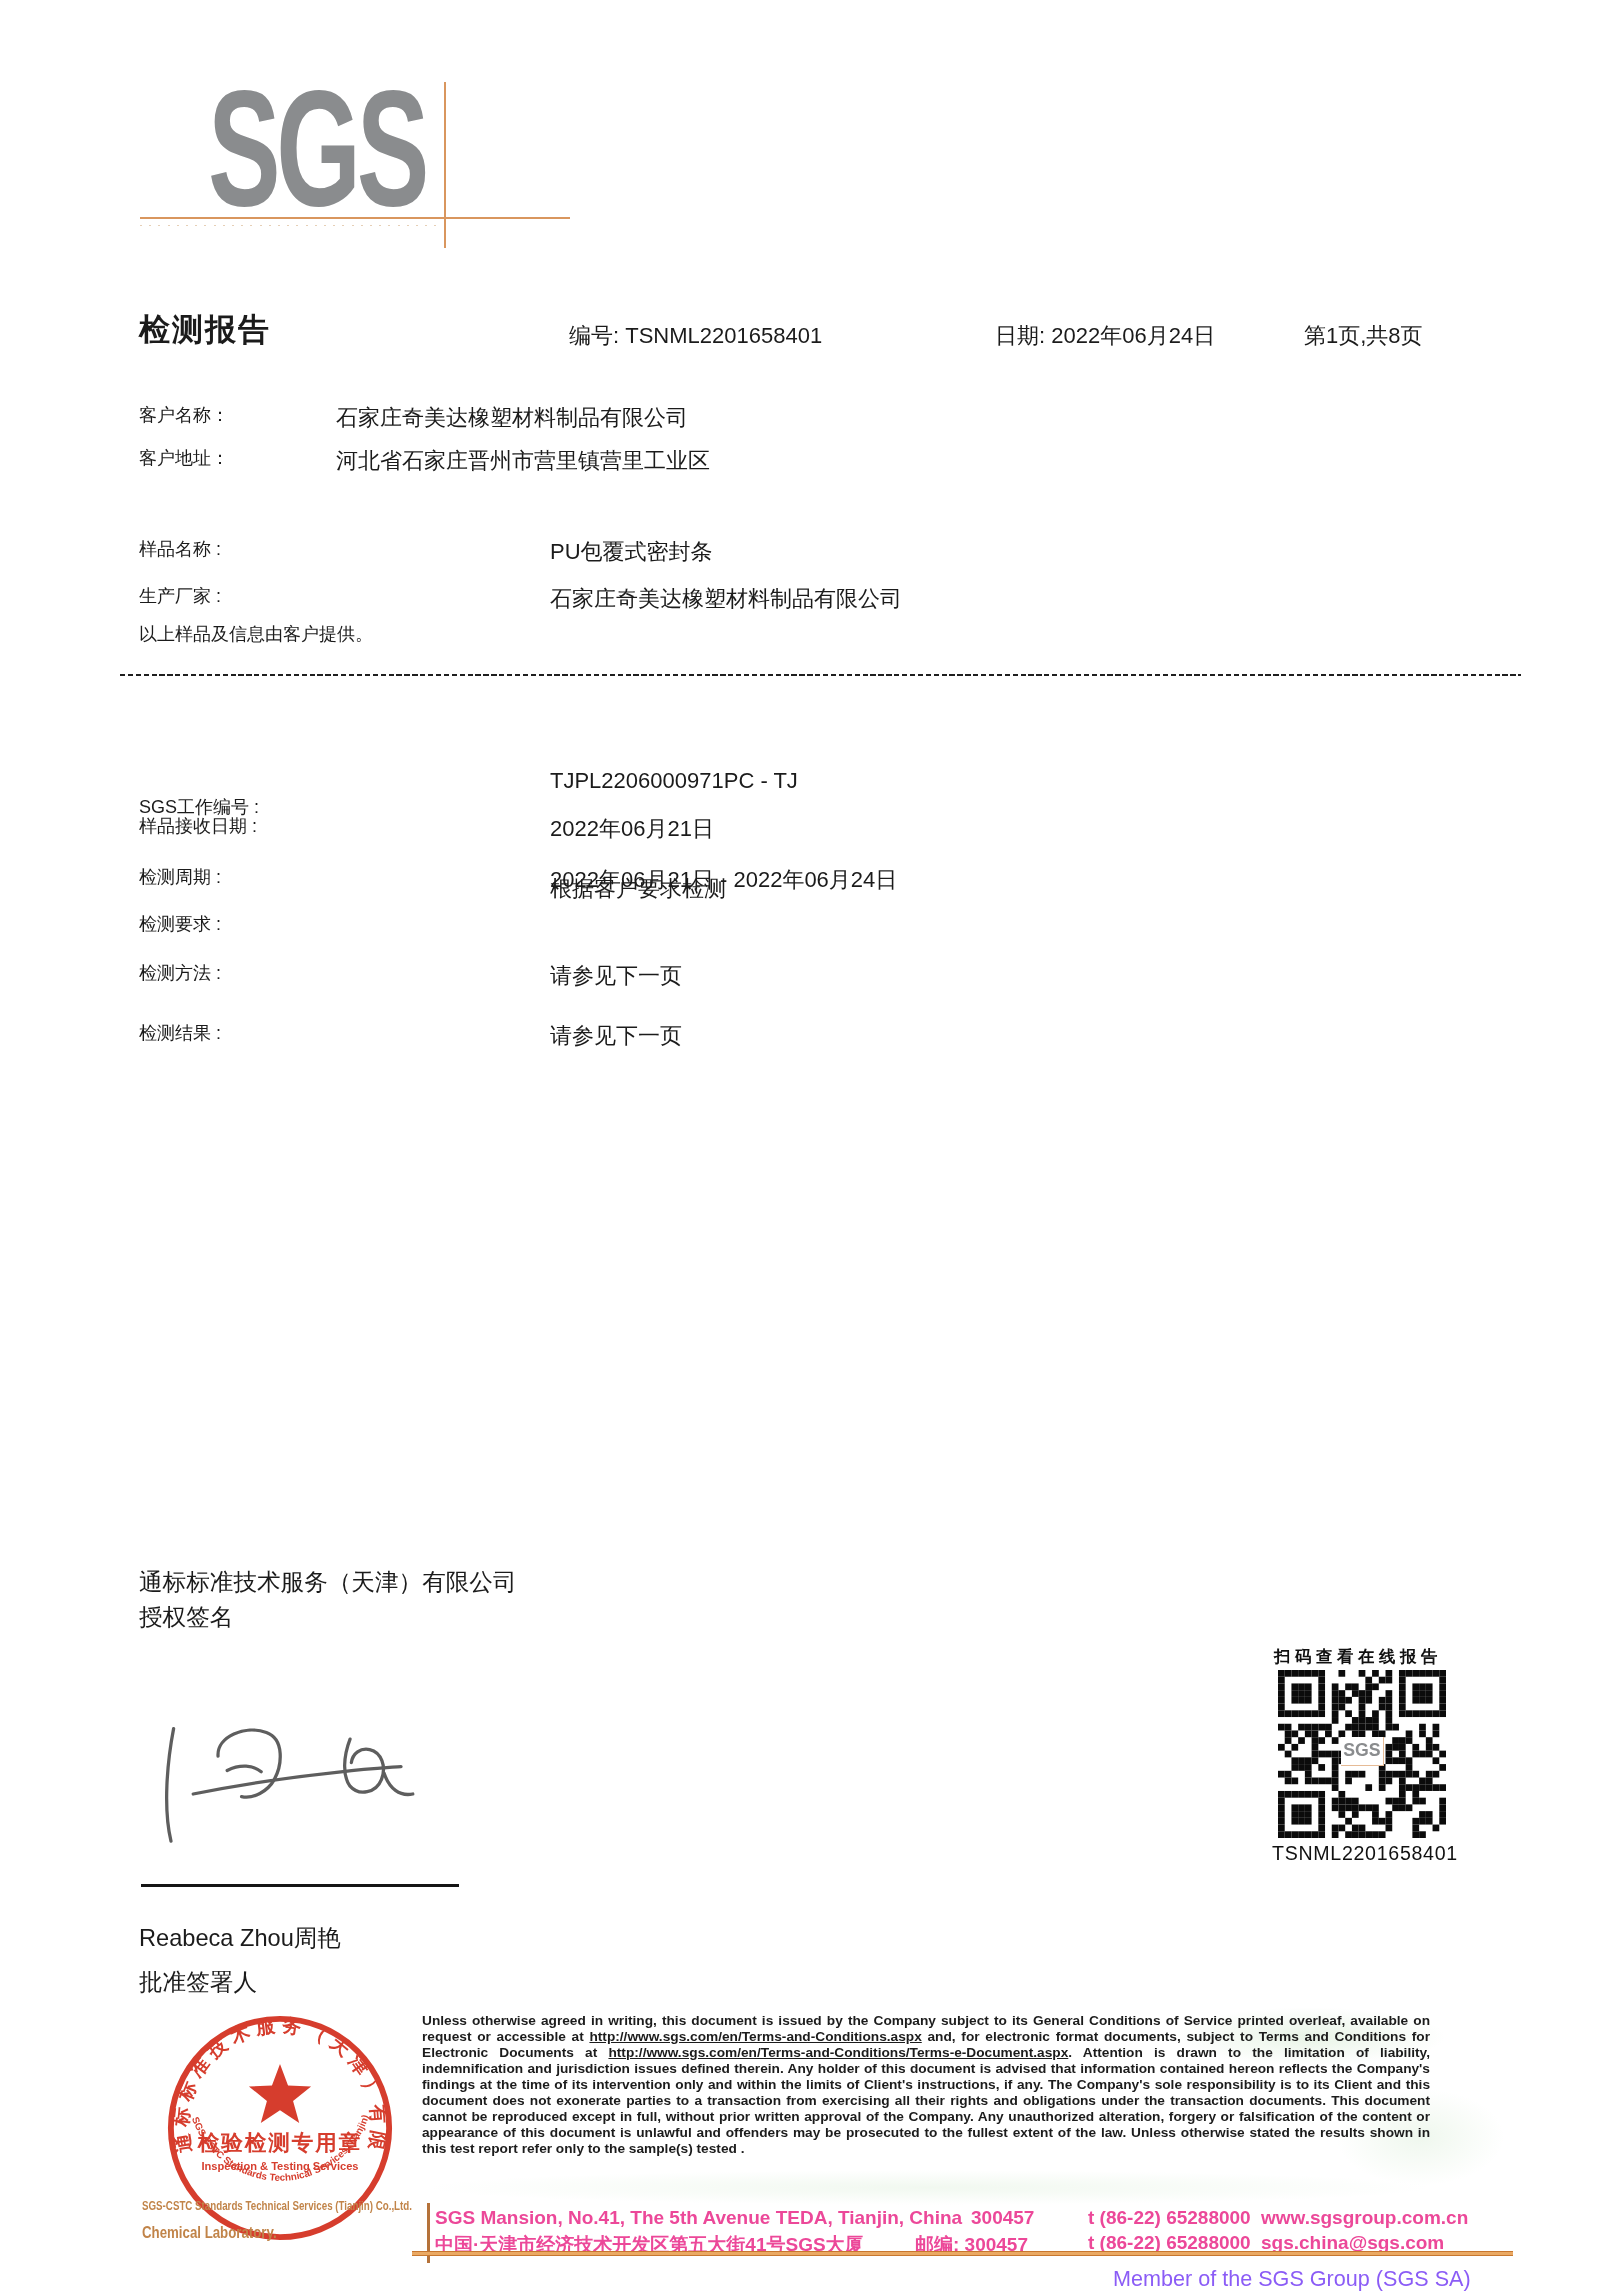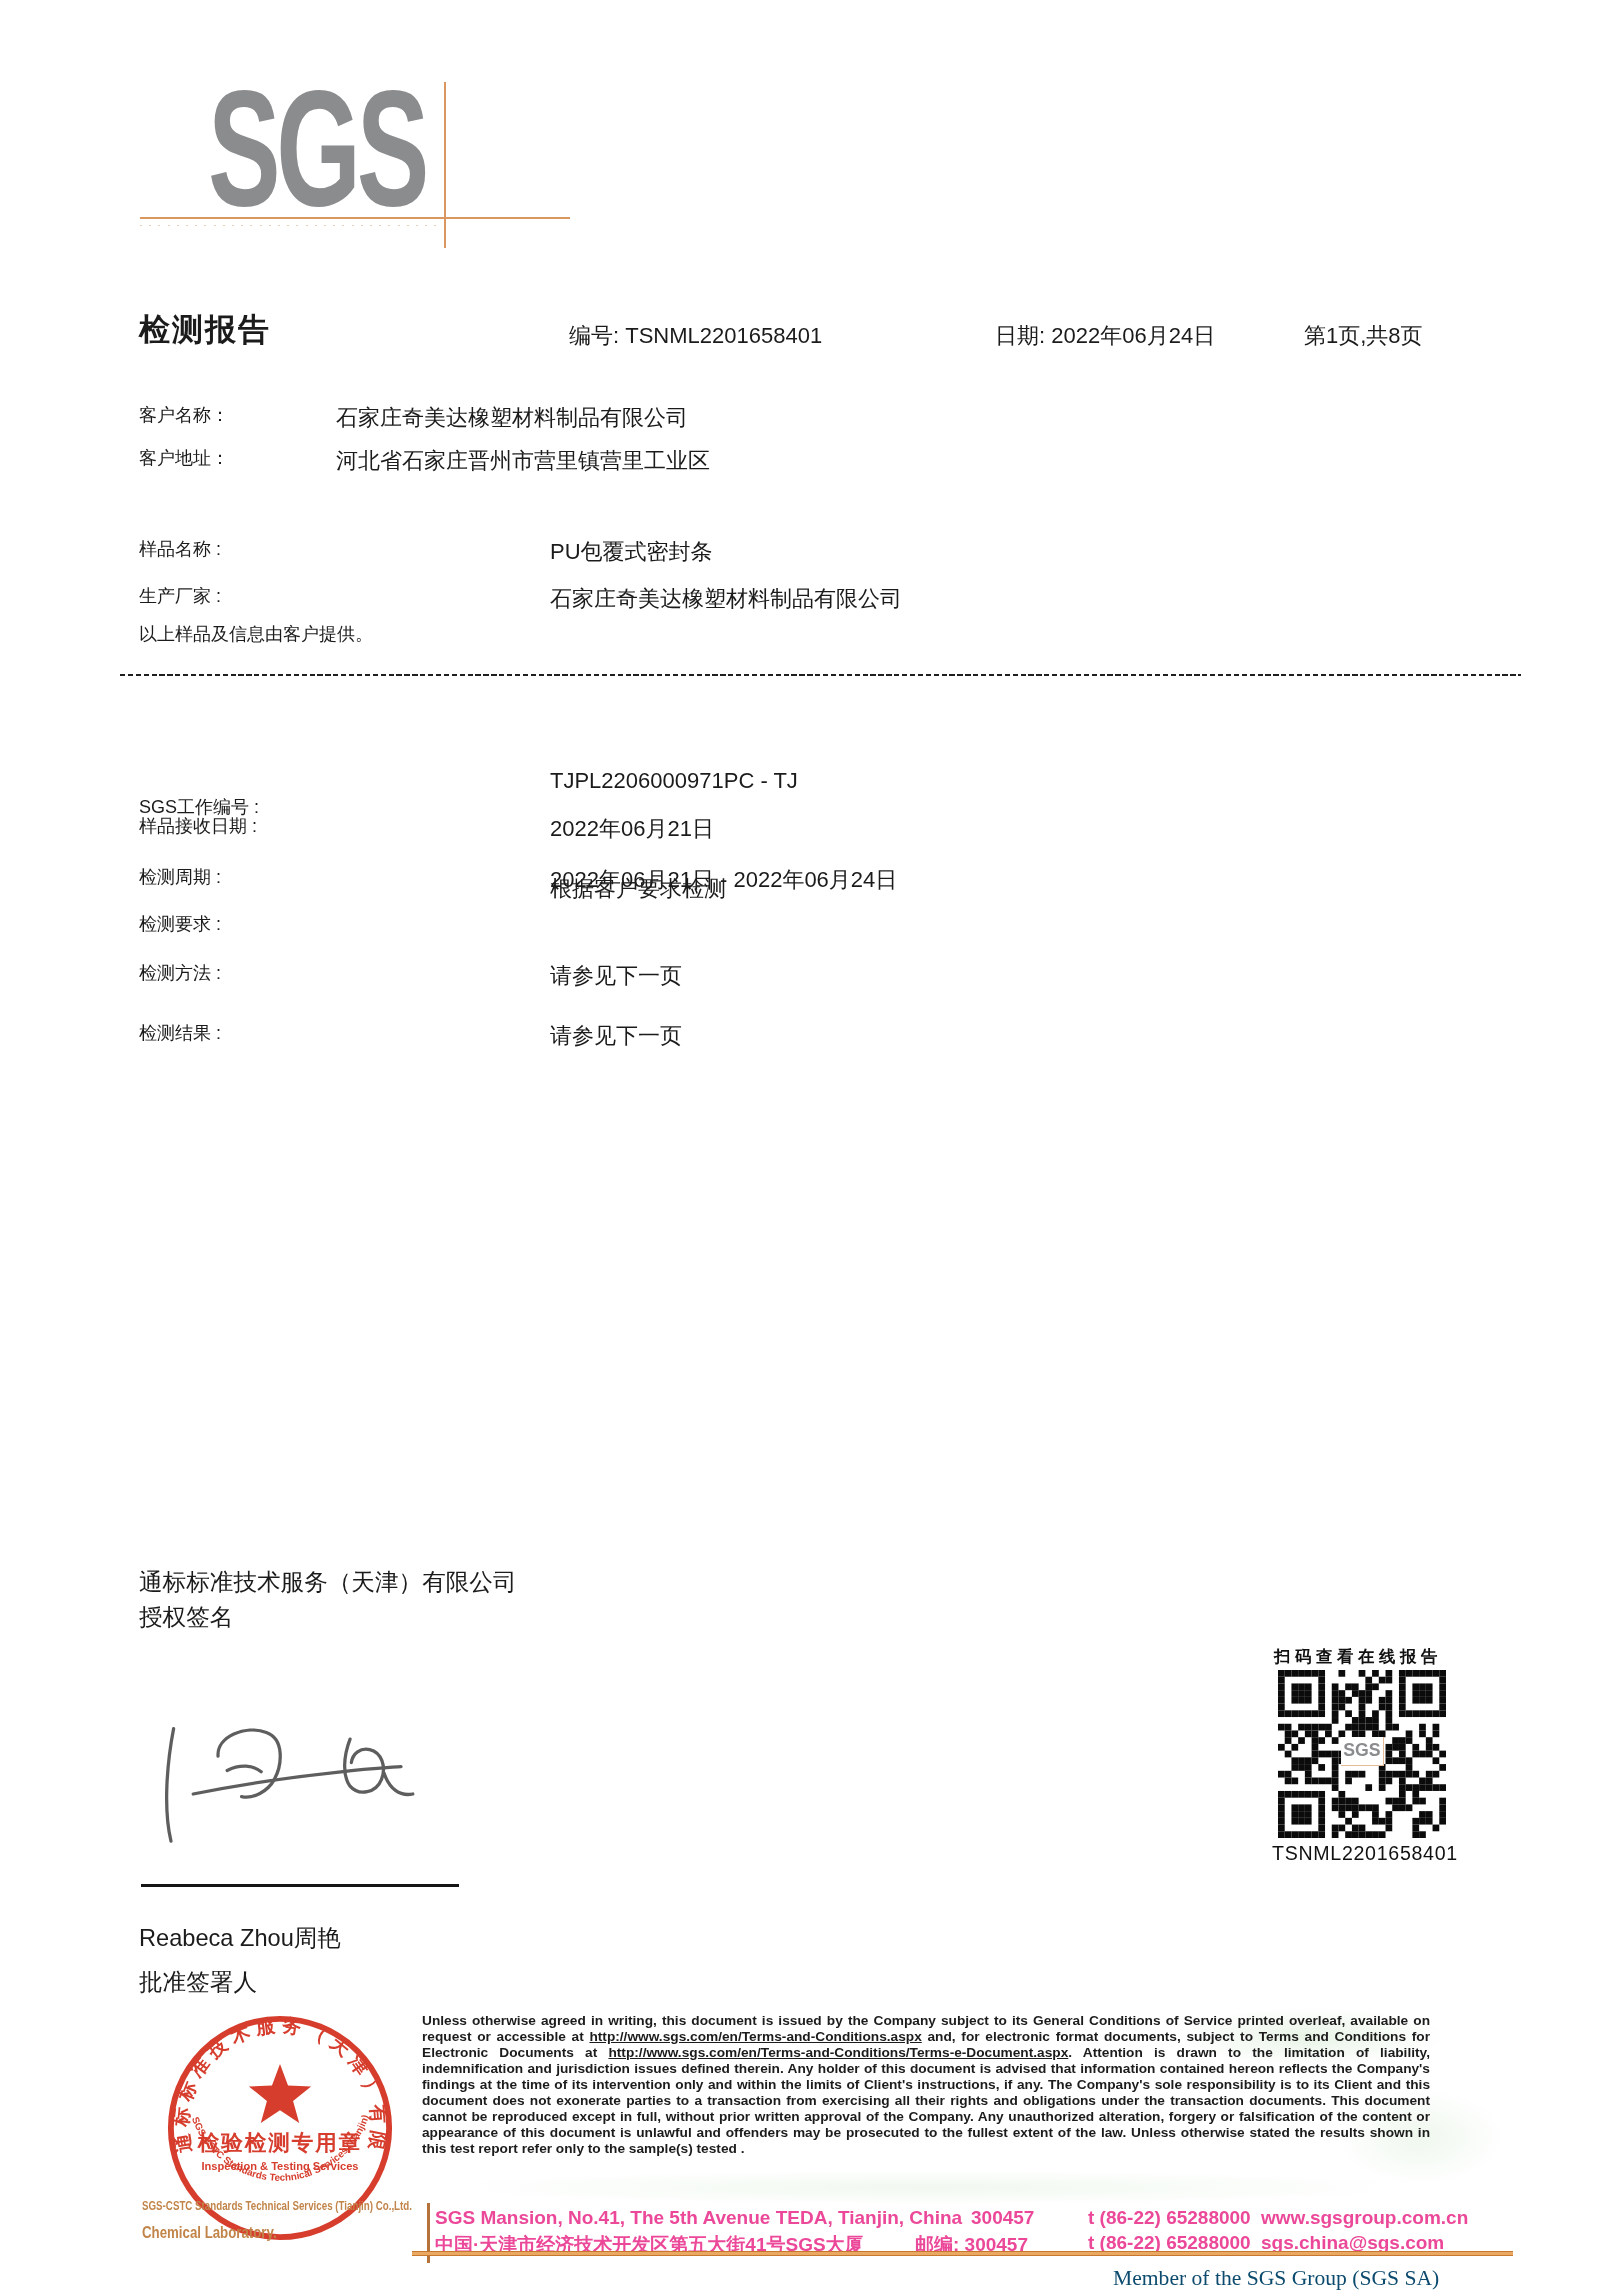--- a/index.html
+++ b/index.html
@@ -39,21 +39,21 @@
     text-align:justify;
   }
   .legal a{color:#1c1c1c;text-decoration:underline;}
   .attention{
     font-size:14.4px;line-height:17.7px;font-weight:bold;color:#c4762a;text-align:left;
   }
   .attention a{color:#c4762a;text-decoration:underline;}
   .addr{font-size:19px;font-weight:bold;color:#ec4899;white-space:nowrap;}
   .v-bar{width:2.6px;background:#b5723a;}
   .orange-rule{background:linear-gradient(180deg,#c8772f 0 1.3px,#eaa963 1.3px 3.9px,#c8772f 3.9px 5.2px);}
-  .member{font-size:21.6px;color:#0c4a6e;white-space:nowrap;font-family:Liberation Serif, serif;}
+  .member{font-size:21.6px;color:#8b5cf6;white-space:nowrap;}
   .smudge{pointer-events:none;background:radial-gradient(ellipse at center,rgba(140,200,130,.20),rgba(140,200,130,0) 70%);}
   .stamp-svg text{font-family:"Liberation Sans","DejaVu Sans",sans-serif;}
 </style>
 </head>
 <body>
 
 <div class="page">
 
   <div class="abs logo-text" style="left:208px;top:80px;">SGS</div>
   <div class="abs cross-v" style="left:444px;top:82px;height:166px;"></div>

